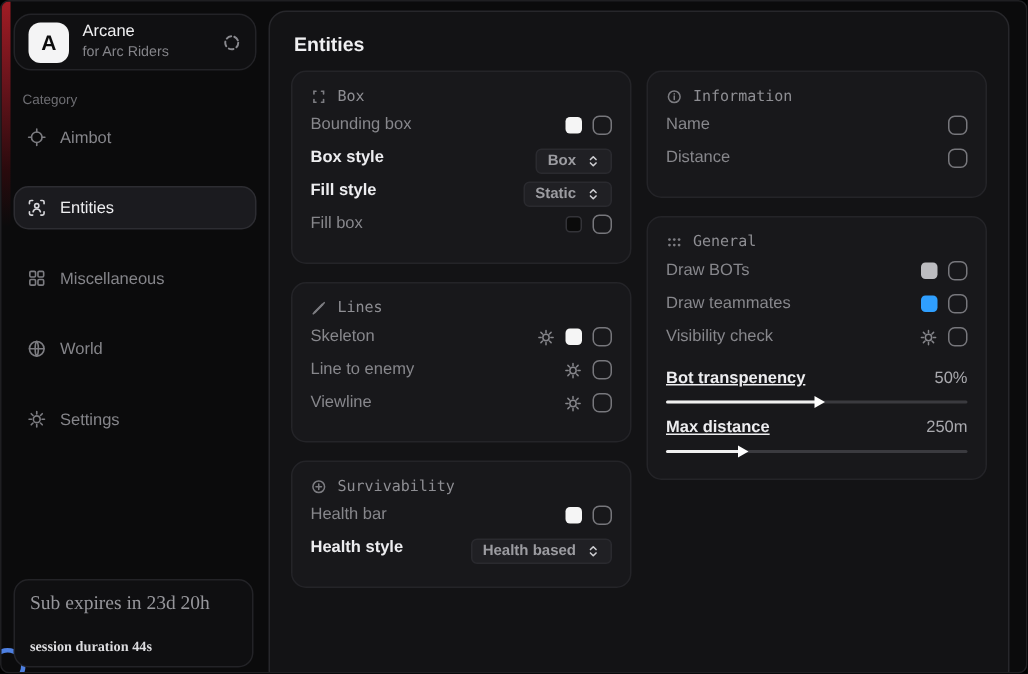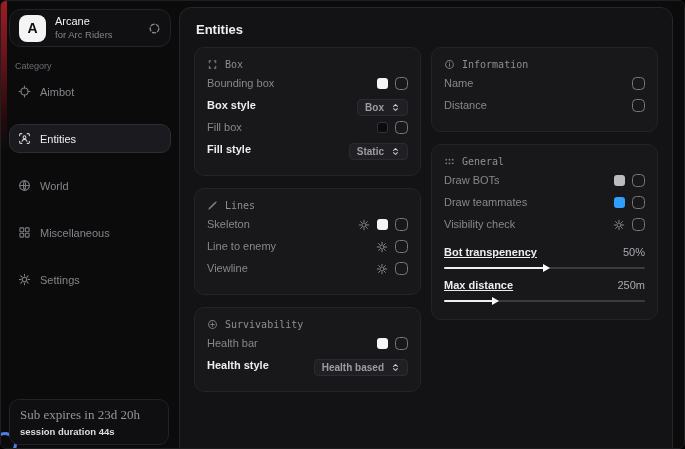--- a/index.html
+++ b/index.html
@@ -24,21 +24,21 @@
   .category{color:#6d6d72;font-size:9px;margin:14px 0 6px 6px;}
   .nav{display:flex;flex-direction:column;gap:18px;}
   .nav-item{display:flex;align-items:center;gap:9px;height:27px;padding:0 8px;border-radius:10px;
             color:#85858a;font-size:11px;border:1px solid transparent;cursor:pointer;}
   .nav-item .nico{width:13px;height:13px;flex:0 0 13px;color:#7c7c81;}
   .nav-item.selected{background:#1b1b1f;border-color:#2d2d32;color:#efeff1;}
   .nav-item.selected .nico{color:#d6d6da;}
   .sub-card{position:absolute;left:8px;bottom:5px;width:160px;box-sizing:border-box;
             border:1px solid #232327;border-radius:10px;background:#0f0f11;padding:7px 10px;}
   .sub-line1{font-family:Liberation Serif, serif;font-size:13px;color:#96969b;white-space:nowrap;}
-  .sub-line2{font-size:9.5px;font-weight:700;color:#dcdcdf;margin-top:3px;}
+  .sub-line2{font-size:9.5px;font-weight:700;color:#dcdcdf;margin-top:17px;font-family:Liberation Serif, serif;}
 
   
   .main-card{position:absolute;left:178px;top:6px;width:494px;height:452px;box-sizing:border-box;
              background:#131315;border:1px solid #27272b;border-radius:12px;padding:12px 14px;}
   .main-title{color:#f0f0f2;font-size:13px;font-weight:700;margin:2px 0 10px 2px;}
   .columns{display:flex;gap:10px;}
   .col{display:flex;flex-direction:column;gap:12px;width:228px;}
   .panel{background:#18181b;border:1px solid #242428;border-radius:10px;padding:9px 12px 10px 12px;}
   .panel-head{display:flex;align-items:center;gap:7px;color:#8e8e93;
               font-family:"DejaVu Sans Mono",monospace;font-size:10px;margin:2px 0 7px 0;}
@@ -159,32 +159,32 @@
         <span class="nico">
             <svg viewBox="0 0 24 24" width="13" height="13">
               <use href="#i-person-scan"></use>
             </svg>
           </span>
         <span>Entities</span>
       </div>
       <div class="nav-item">
         <span class="nico">
             <svg viewBox="0 0 24 24" width="13" height="13">
+              <use href="#i-grid"></use>
+            </svg>
+          </span>
+        <span>Miscellaneous</span>
+      </div>
+      <div class="nav-item">
+        <span class="nico">
+            <svg viewBox="0 0 24 24" width="13" height="13">
               <use href="#i-globe"></use>
             </svg>
           </span>
         <span>World</span>
-      </div>
-      <div class="nav-item">
-        <span class="nico">
-            <svg viewBox="0 0 24 24" width="13" height="13">
-              <use href="#i-grid"></use>
-            </svg>
-          </span>
-        <span>Miscellaneous</span>
       </div>
       <div class="nav-item">
         <span class="nico">
             <svg viewBox="0 0 24 24" width="13" height="13">
               <use href="#i-gear"></use>
             </svg>
           </span>
         <span>Settings</span>
       </div>
     </div>
@@ -224,38 +224,38 @@
               <span class="pill">
                 <span>Box</span>
                 <span class="uico">
                     <svg viewBox="0 0 24 24" width="9" height="9">
                       <use href="#i-unfold"></use>
                     </svg>
                   </span>
               </span>
             </span>
           </div>
-          <div class="row">
-            <span>Fill box</span>
-            <span class="controls">
-              <span class="swatch black"></span>
-              <span class="checkbox"></span>
-            </span>
-          </div>
           <div class="row strong">
             <span>Fill style</span>
             <span class="controls">
               <span class="pill">
                 <span>Static</span>
                 <span class="uico">
                     <svg viewBox="0 0 24 24" width="9" height="9">
                       <use href="#i-unfold"></use>
                     </svg>
                   </span>
               </span>
+            </span>
+          </div>
+          <div class="row">
+            <span>Fill box</span>
+            <span class="controls">
+              <span class="swatch black"></span>
+              <span class="checkbox"></span>
             </span>
           </div>
         </div>
 
         <div class="panel">
           <div class="panel-head">
             <span class="pico">
                 <svg viewBox="0 0 24 24" width="11" height="11">
                   <use href="#i-line"></use>
                 </svg>

